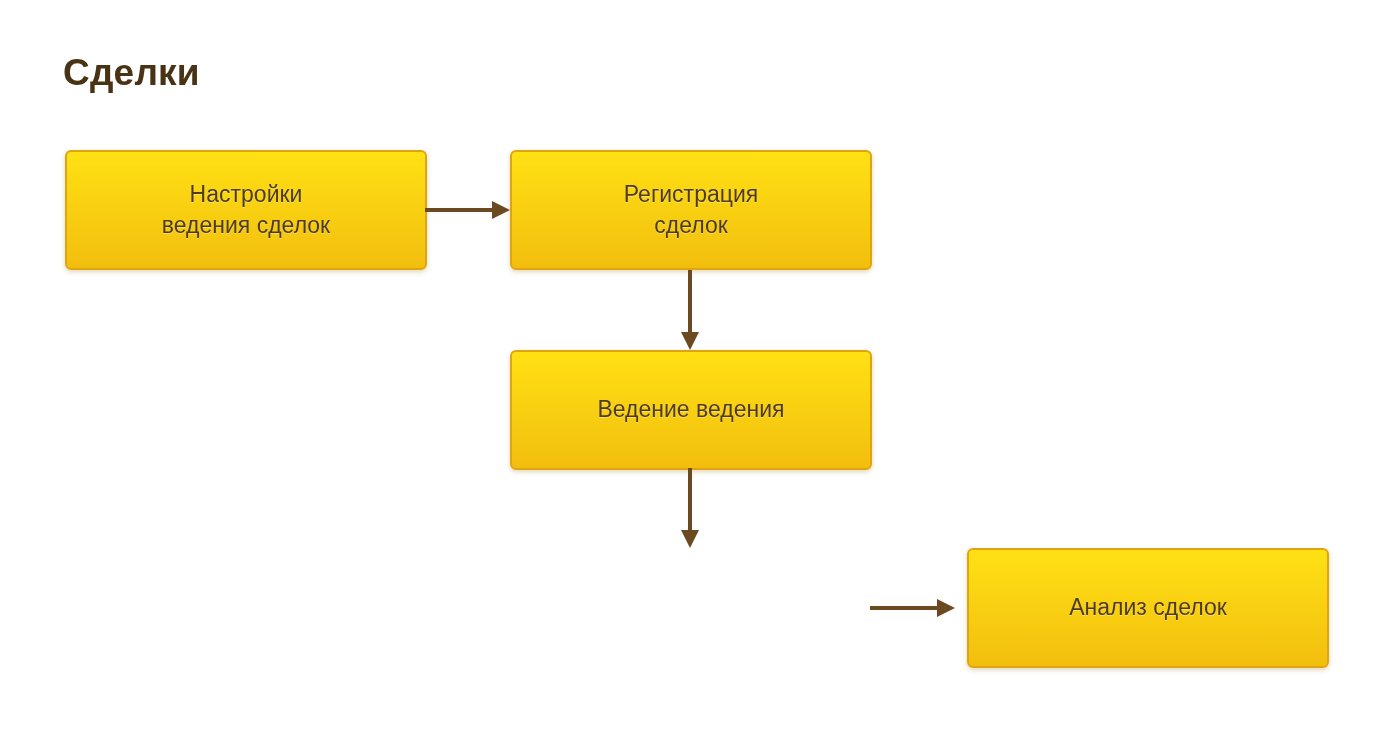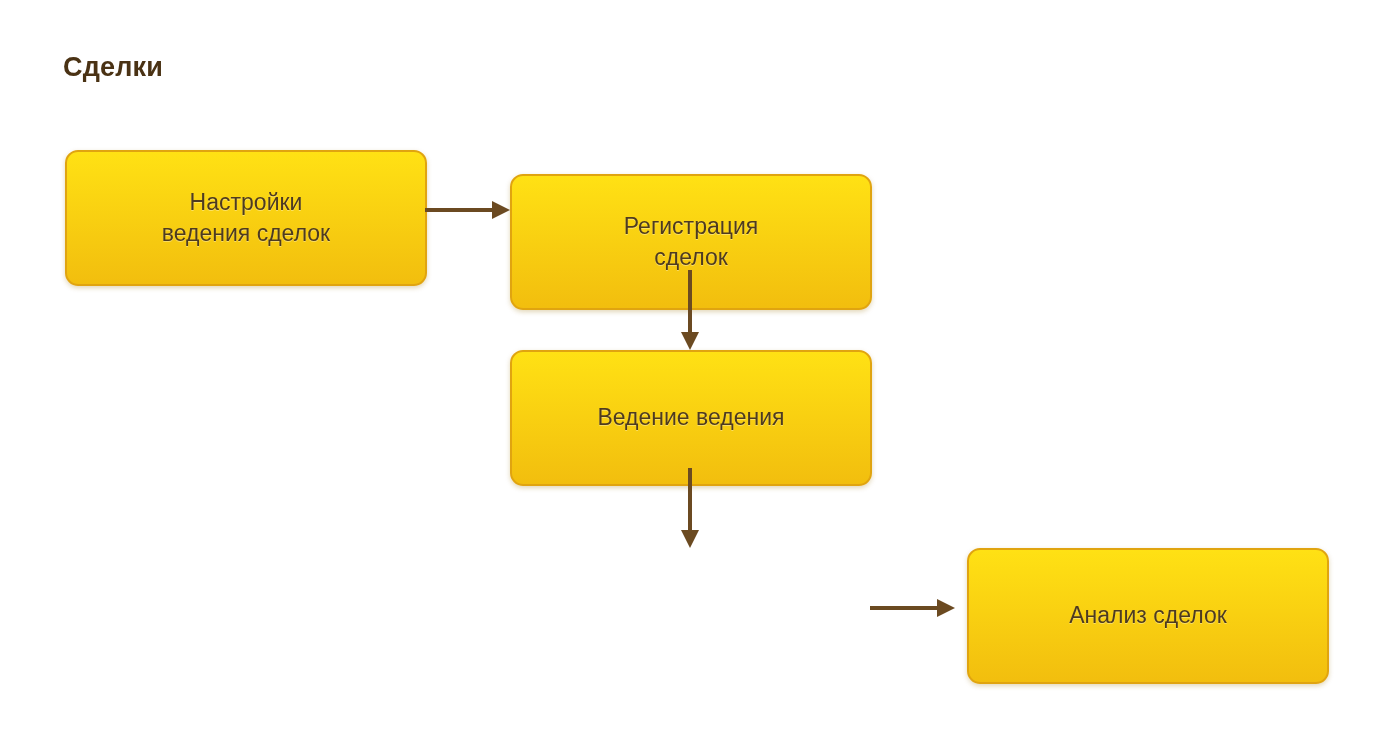--- a/index.html
+++ b/index.html
@@ -23,46 +23,46 @@
     width: 1385px;
     height: 742px;
     background: var(--background);
     overflow: hidden;
   }
   .title {
     position: absolute;
     left: 63px;
     top: 52px;
     margin: 0;
-    font-size: 27px;
+    font-size: 37px;
     font-weight: bold;
     color: var(--title-text);
     letter-spacing: 0.2px;
   }
   .node {
     position: absolute;
     width: 362px;
-    height: 136px;
+    height: 120px;
     border: 2px solid var(--box-border);
-    border-radius: 13px;
+    border-radius: 6px;
     background: linear-gradient(to bottom, var(--box-fill-top), var(--box-fill-bottom));
     box-shadow: 0 2px 5px rgba(150, 110, 0, 0.28);
     display: flex;
     align-items: center;
     justify-content: center;
     text-align: center;
     font-size: 23px;
     line-height: 1.35;
     color: var(--box-text);
     white-space: pre-line;
     text-shadow: 0 1px 0 rgba(255, 255, 255, 0.35);
     cursor: pointer;
   }
   .node-1 { left: 65px;  top: 150px; }
-  .node-2 { left: 510px; top: 150px; margin-top: 24px; }
+  .node-2 { left: 510px; top: 150px; }
   .node-3 { left: 510px; top: 350px; }
   .node-4 { left: 510px; top: 548px; }
   .node-5 { left: 955px; top: 548px; margin-left: 12px; }
   .arrow {
     position: absolute;
     color: var(--arrow);
     display: block;
   }
   .arrow-1 { left: 425px; top: 196px; }
   .arrow-2 { left: 676px; top: 270px; }

